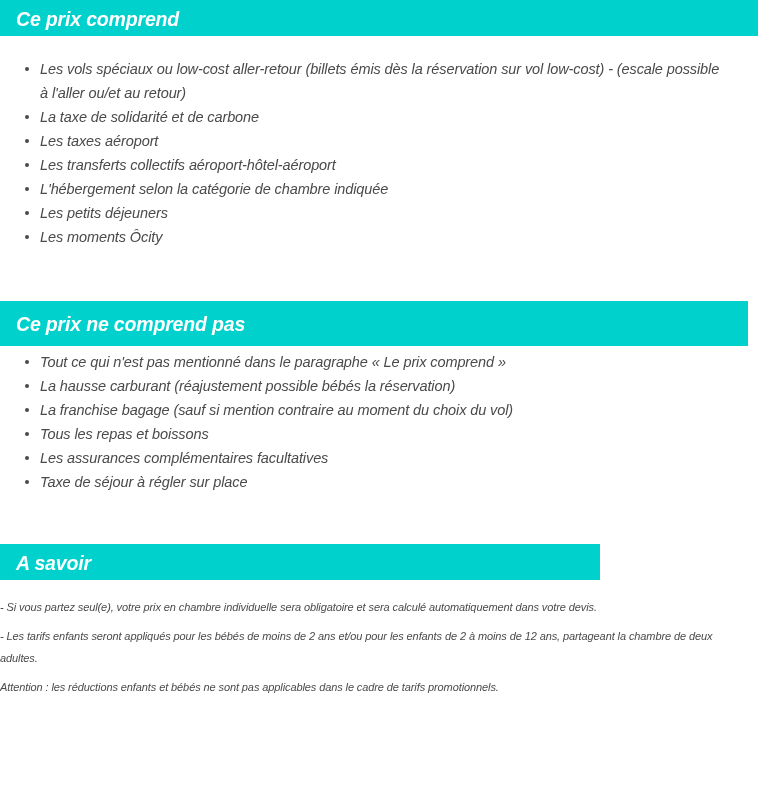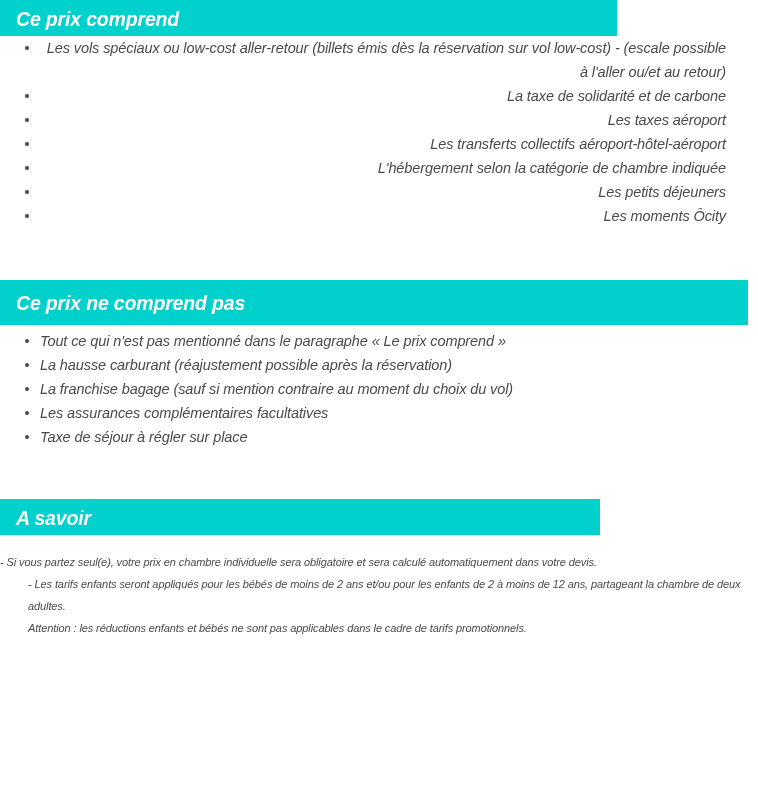--- a/index.html
+++ b/index.html
@@ -39,21 +39,21 @@
     font-weight: bold;
     font-size: 21px;
     line-height: 1;
     letter-spacing: -0.2px;
     transform: scaleX(0.93);
     transform-origin: left center;
     white-space: nowrap;
   }
 
   #bar-1 {
-    width: 617px;
+    width: 758px;
     height: 36px;
     margin-top: 0;
   }
   #bar-2 {
     width: 748px;
     height: 45px;
   }
   #bar-3 {
     width: 600px;
     height: 36px;
@@ -80,21 +80,21 @@
     position: absolute;
     left: 25px;
     top: 10px;
     width: 4px;
     height: 4px;
     border-radius: 50%;
     background: #4a4a4a;
   }
 
   #list-included {
-    text-align: right;
+    margin-top: 21px;
   }
   #list-excluded {
     margin-top: 4px;
   }
 
   
   .note-block {
     margin: 0;
     padding: 0 10px 0 0;
   }
@@ -103,22 +103,21 @@
     font-size: 11px;
     line-height: 22px;
     color: #4a4a4a;
     letter-spacing: -0.1px;
     margin: 0;
   }
   #notes {
     margin-top: 16px;
   }
   #notes .note-line + .note-line {
-    margin-top: 0px;
-    padding-left: 28px;
+    margin-top: 7px;
   }
 
   .spacer-1 { height: 52px; }
   .spacer-2 { height: 50px; }
 </style>
 </head>
 <body>
 
 <div class="page">
 
@@ -137,22 +136,23 @@
   </ul>
 
   <div class="spacer-1"></div>
 
   <div class="section-bar" id="bar-2">
     <span class="section-title">Ce prix ne comprend pas</span>
   </div>
 
   <ul class="bullet-list" id="list-excluded">
     <li class="bullet-item">Tout ce qui n'est pas mentionné dans le paragraphe « Le prix comprend »</li>
-    <li class="bullet-item">La hausse carburant (réajustement possible après la réservation)</li>
+    <li class="bullet-item">La hausse carburant (réajustement possible bébés la réservation)</li>
     <li class="bullet-item">La franchise bagage (sauf si mention contraire au moment du choix du vol)</li>
+    <li class="bullet-item">Tous les repas et boissons</li>
     <li class="bullet-item">Les assurances complémentaires facultatives</li>
     <li class="bullet-item">Taxe de séjour à régler sur place</li>
   </ul>
 
   <div class="spacer-2"></div>
 
   <div class="section-bar" id="bar-3">
     <span class="section-title">A savoir</span>
   </div>
 

